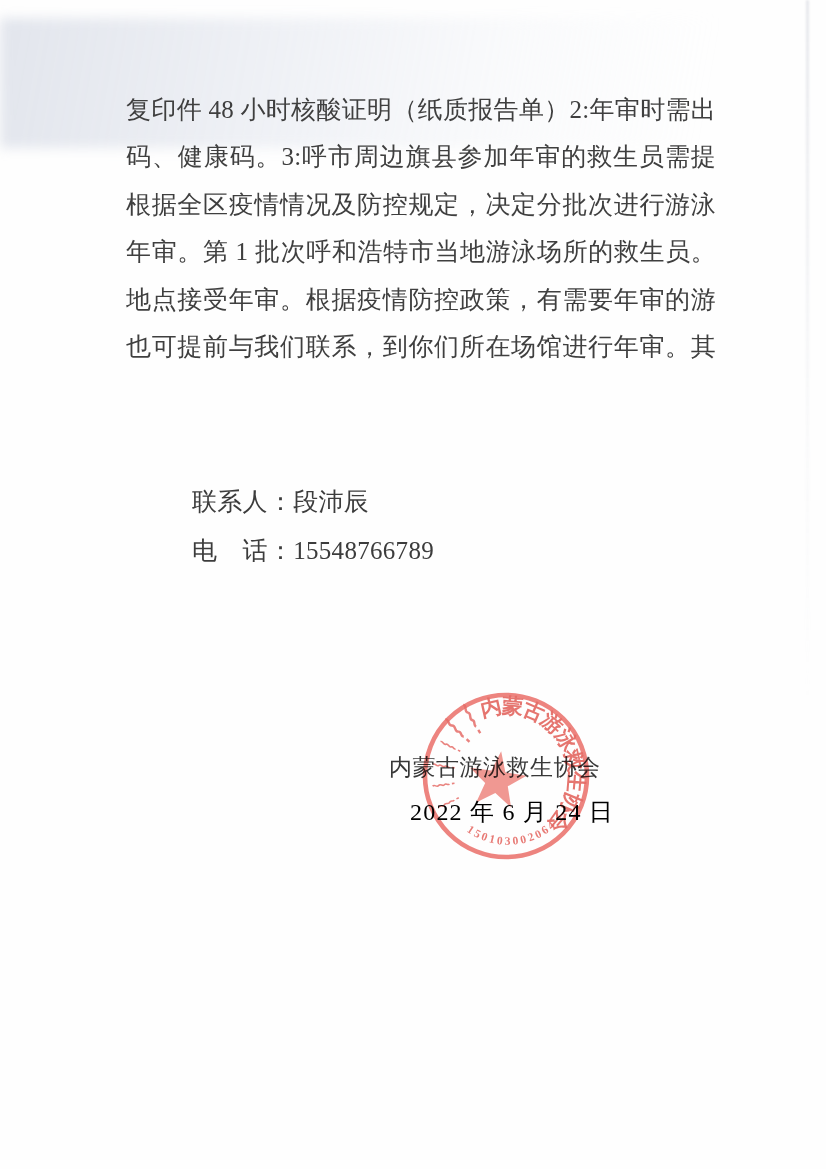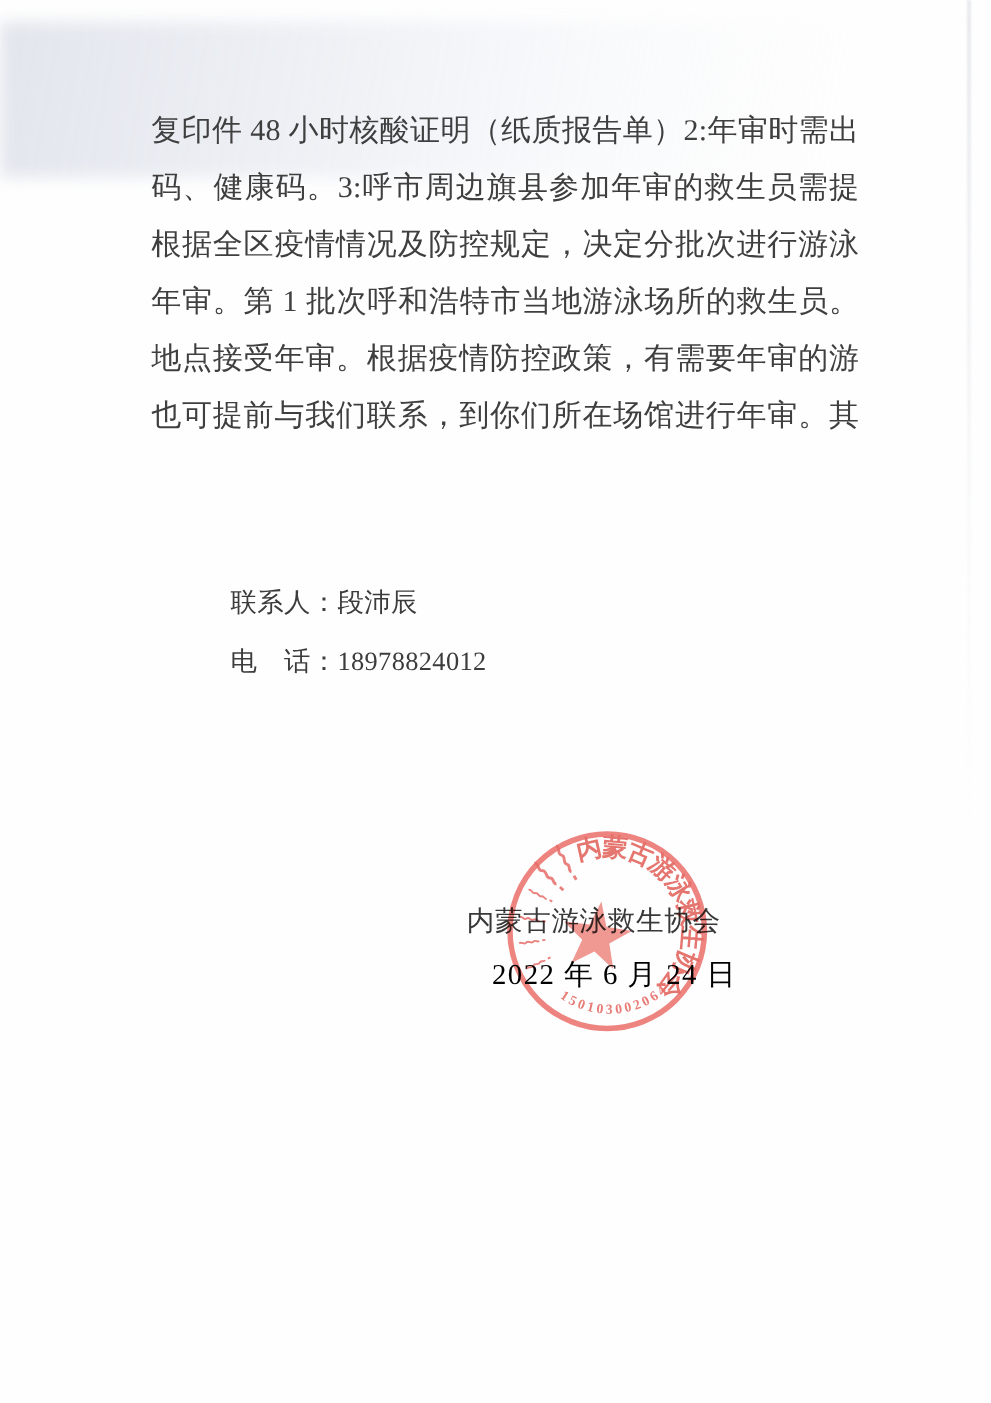--- a/index.html
+++ b/index.html
@@ -28,21 +28,21 @@
   .body-text {
     position:absolute; left:126px; top:86px; width:590px;
     font-size:25px; line-height:47.4px; color:#3f3f3f;
     letter-spacing:0.2px;
   }
   .body-text .line { height:47.4px; white-space:nowrap; }
   .body-text .line.fill { text-align:justify; text-align-last:justify; white-space:normal; overflow:hidden; }
   
   .contact {
     position:absolute; left:192px; top:478px;
-    font-size:22px; line-height:48.5px; color:#3c3c3c; letter-spacing:0.3px;
+    font-size:25px; line-height:48.5px; color:#3c3c3c; letter-spacing:0.3px;
   }
   
   .sign-org {
     position:absolute; left:389px; top:752px;
     font-size:23px; letter-spacing:0.5px; color:#383838; white-space:nowrap;
   }
   .sign-date {
     position:absolute; left:410px; top:796px;
     font-size:24px; letter-spacing:1.2px; color:#000000; white-space:nowrap;
   }
@@ -65,21 +65,21 @@
     <div class="line fill">复印件 48 小时核酸证明（纸质报告单）2:年审时需出示行程</div>
     <div class="line fill">码、健康码。3:呼市周边旗县参加年审的救生员需提前报备。</div>
     <div class="line fill">根据全区疫情情况及防控规定，决定分批次进行游泳救生员</div>
     <div class="line fill">年审。第 1 批次呼和浩特市当地游泳场所的救生员。到指定</div>
     <div class="line fill">地点接受年审。根据疫情防控政策，有需要年审的游泳场馆</div>
     <div class="line fill">也可提前与我们联系，到你们所在场馆进行年审。其他地区</div>
   </div>
 
   <div class="contact">
     <div><span>联系人：</span><span>段沛辰</span></div>
-    <div><span>电　话：</span><span>18978824012</span></div>
+    <div><span>电　话：</span><span>15548766789</span></div>
   </div>
 
   <div class="sign-org">内蒙古游泳救生协会</div>
   <div class="sign-date">2022 年 6 月 24 日</div>
 
   <svg class="seal" viewBox="0 0 190 190">
     <defs>
       <path id="sealArcTop" d="M 71.4 36.6 A 63 63 0 0 1 135.5 143.3" fill="none"></path>
       <path id="sealArcBottom" d="M 55.3 150.2 A 71 71 0 0 0 146.9 143.4" fill="none"></path>
       <path id="mongolSquiggle" d="M0 -10 c2.2 2 -2.2 4 0 6 c2.2 2 -2.2 4 0 6 c1.6 1.6 -1.6 3.2 0 4.8 m0 2.6 l0 2.6" fill="none"></path>

